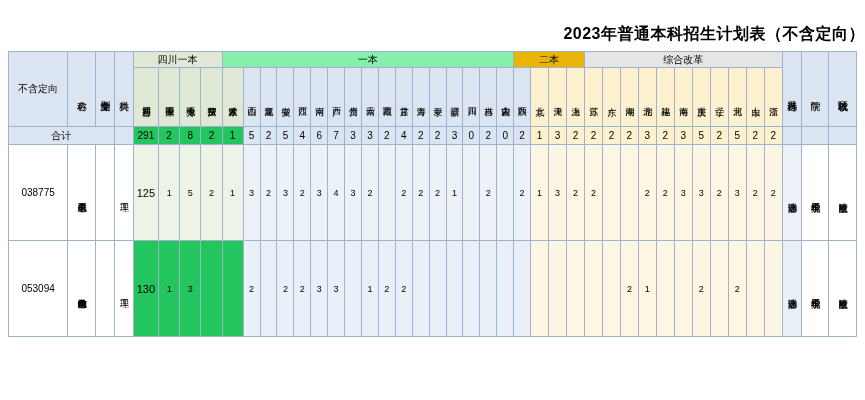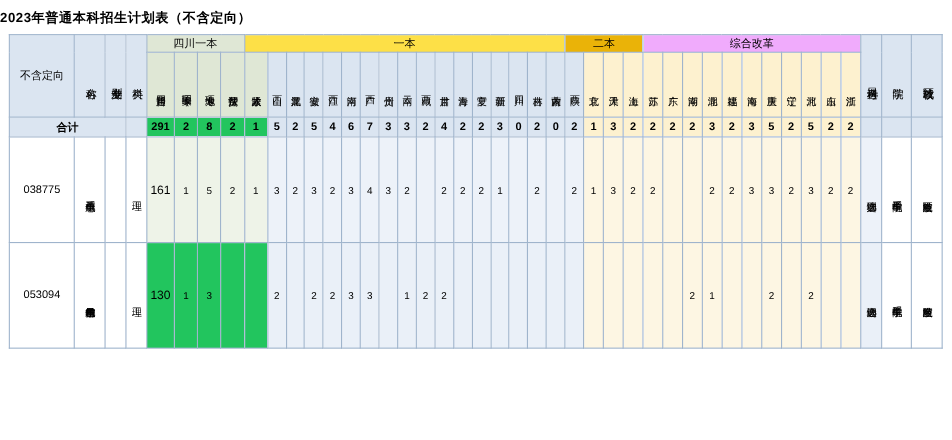--- a/index.html
+++ b/index.html
@@ -9,25 +9,25 @@
     font-family: "Liberation Sans", sans-serif;
   }
   #page {
     width: 865px;
     height: 400px;
     position: relative;
     overflow: hidden;
     background: #ffffff;
   }
   .title {
-    text-align: left;
-    font-size: 12px;
+    text-align: right;
+    font-size: 16px;
     font-weight: bold;
     color: #000000;
-    padding: 8px 0 6px 0;
+    padding: 24px 0 6px 0;
     letter-spacing: 0.5px;
   }
   table.plan {
     border-collapse: collapse;
     table-layout: fixed;
     margin: 0 8px;
     width: 849px;
     font-size: 9px;
     color: #000000;
   }
@@ -54,23 +54,23 @@
     text-orientation: upright;
     letter-spacing: 0px;
     line-height: 1.05;
     white-space: normal;
     max-height: 96px;
     display: inline-block;
     text-align: center;
   }
   
   .g-sichuan { background: #dfe7d5; margin-left: 32px; }
-  .g-yiben   { background: #fde047; }
+  .g-yiben   { background: #86efac; }
   .g-erben   { background: #eab308; }
-  .g-zonghe  { background: #f0abfc; }
+  .g-zonghe  { background: #e5e5e5; }
   .hdr-green { background: #dfe7d5; }
   .hdr-blue  { background: #dbe5f1; }
   .hdr-yellow{ background: #fdf1cf; }
 
   .sum-green { background: #22c55e; font-weight: bold; margin-left: 40px; }
   .sum-blue  { background: #dbe5f1; font-weight: bold; }
   .sum-yellow{ background: #fdf1cf; font-weight: bold; }
   .sum-gray  { background: #dbe5f1; font-weight: bold; }
 
   .body-green { background: #22c55e; }
@@ -78,21 +78,21 @@
   .body-yellow{ background: #fdf6e3; }
   .body-white { background: #ffffff; }
 
   .rowA .body-green { background: #eef3e8; }
   .rowA .body-blue { background: #edf2f9; }
 
   .big { font-weight: bold; font-size: 11px; }
   .code { font-size: 10px; }
   tr.grouprow td { height: 15px; font-size: 10px; }
   tr.headrow td { height: 58px; }
-  tr.sumrow td { height: 17px; font-size: 10px; font-weight: bold; }
+  tr.sumrow td { height: 17px; font-size: 10px; }
   tr.datarow td { height: 95px; }
 </style>
 </head>
 <body>
 
 <div id="page">
 
   <div class="title">2023年普通本科招生计划表（不含定向）</div>
 
   <table class="plan">
@@ -240,21 +240,21 @@
       <td class="sum-gray"></td>
       <td class="sum-gray"></td>
       <td class="sum-gray"></td>
     </tr>
 
     <tr class="datarow rowA">
       <td class="body-white code">038775</td>
       <td class="body-white"><span class="vert-tall">电子信息工程</span></td>
       <td class="body-white"><span class="vert-tall"></span></td>
       <td class="body-white"><span class="vert-tall">理工</span></td>
-      <td class="body-green big">161</td>
+      <td class="body-green big">125</td>
       <td class="body-green">1</td>
       <td class="body-green">5</td>
       <td class="body-green">2</td>
       <td class="body-green">1</td>
       <td class="body-blue">3</td>
       <td class="body-blue">2</td>
       <td class="body-blue">3</td>
       <td class="body-blue">2</td>
       <td class="body-blue">3</td>
       <td class="body-blue">4</td>

